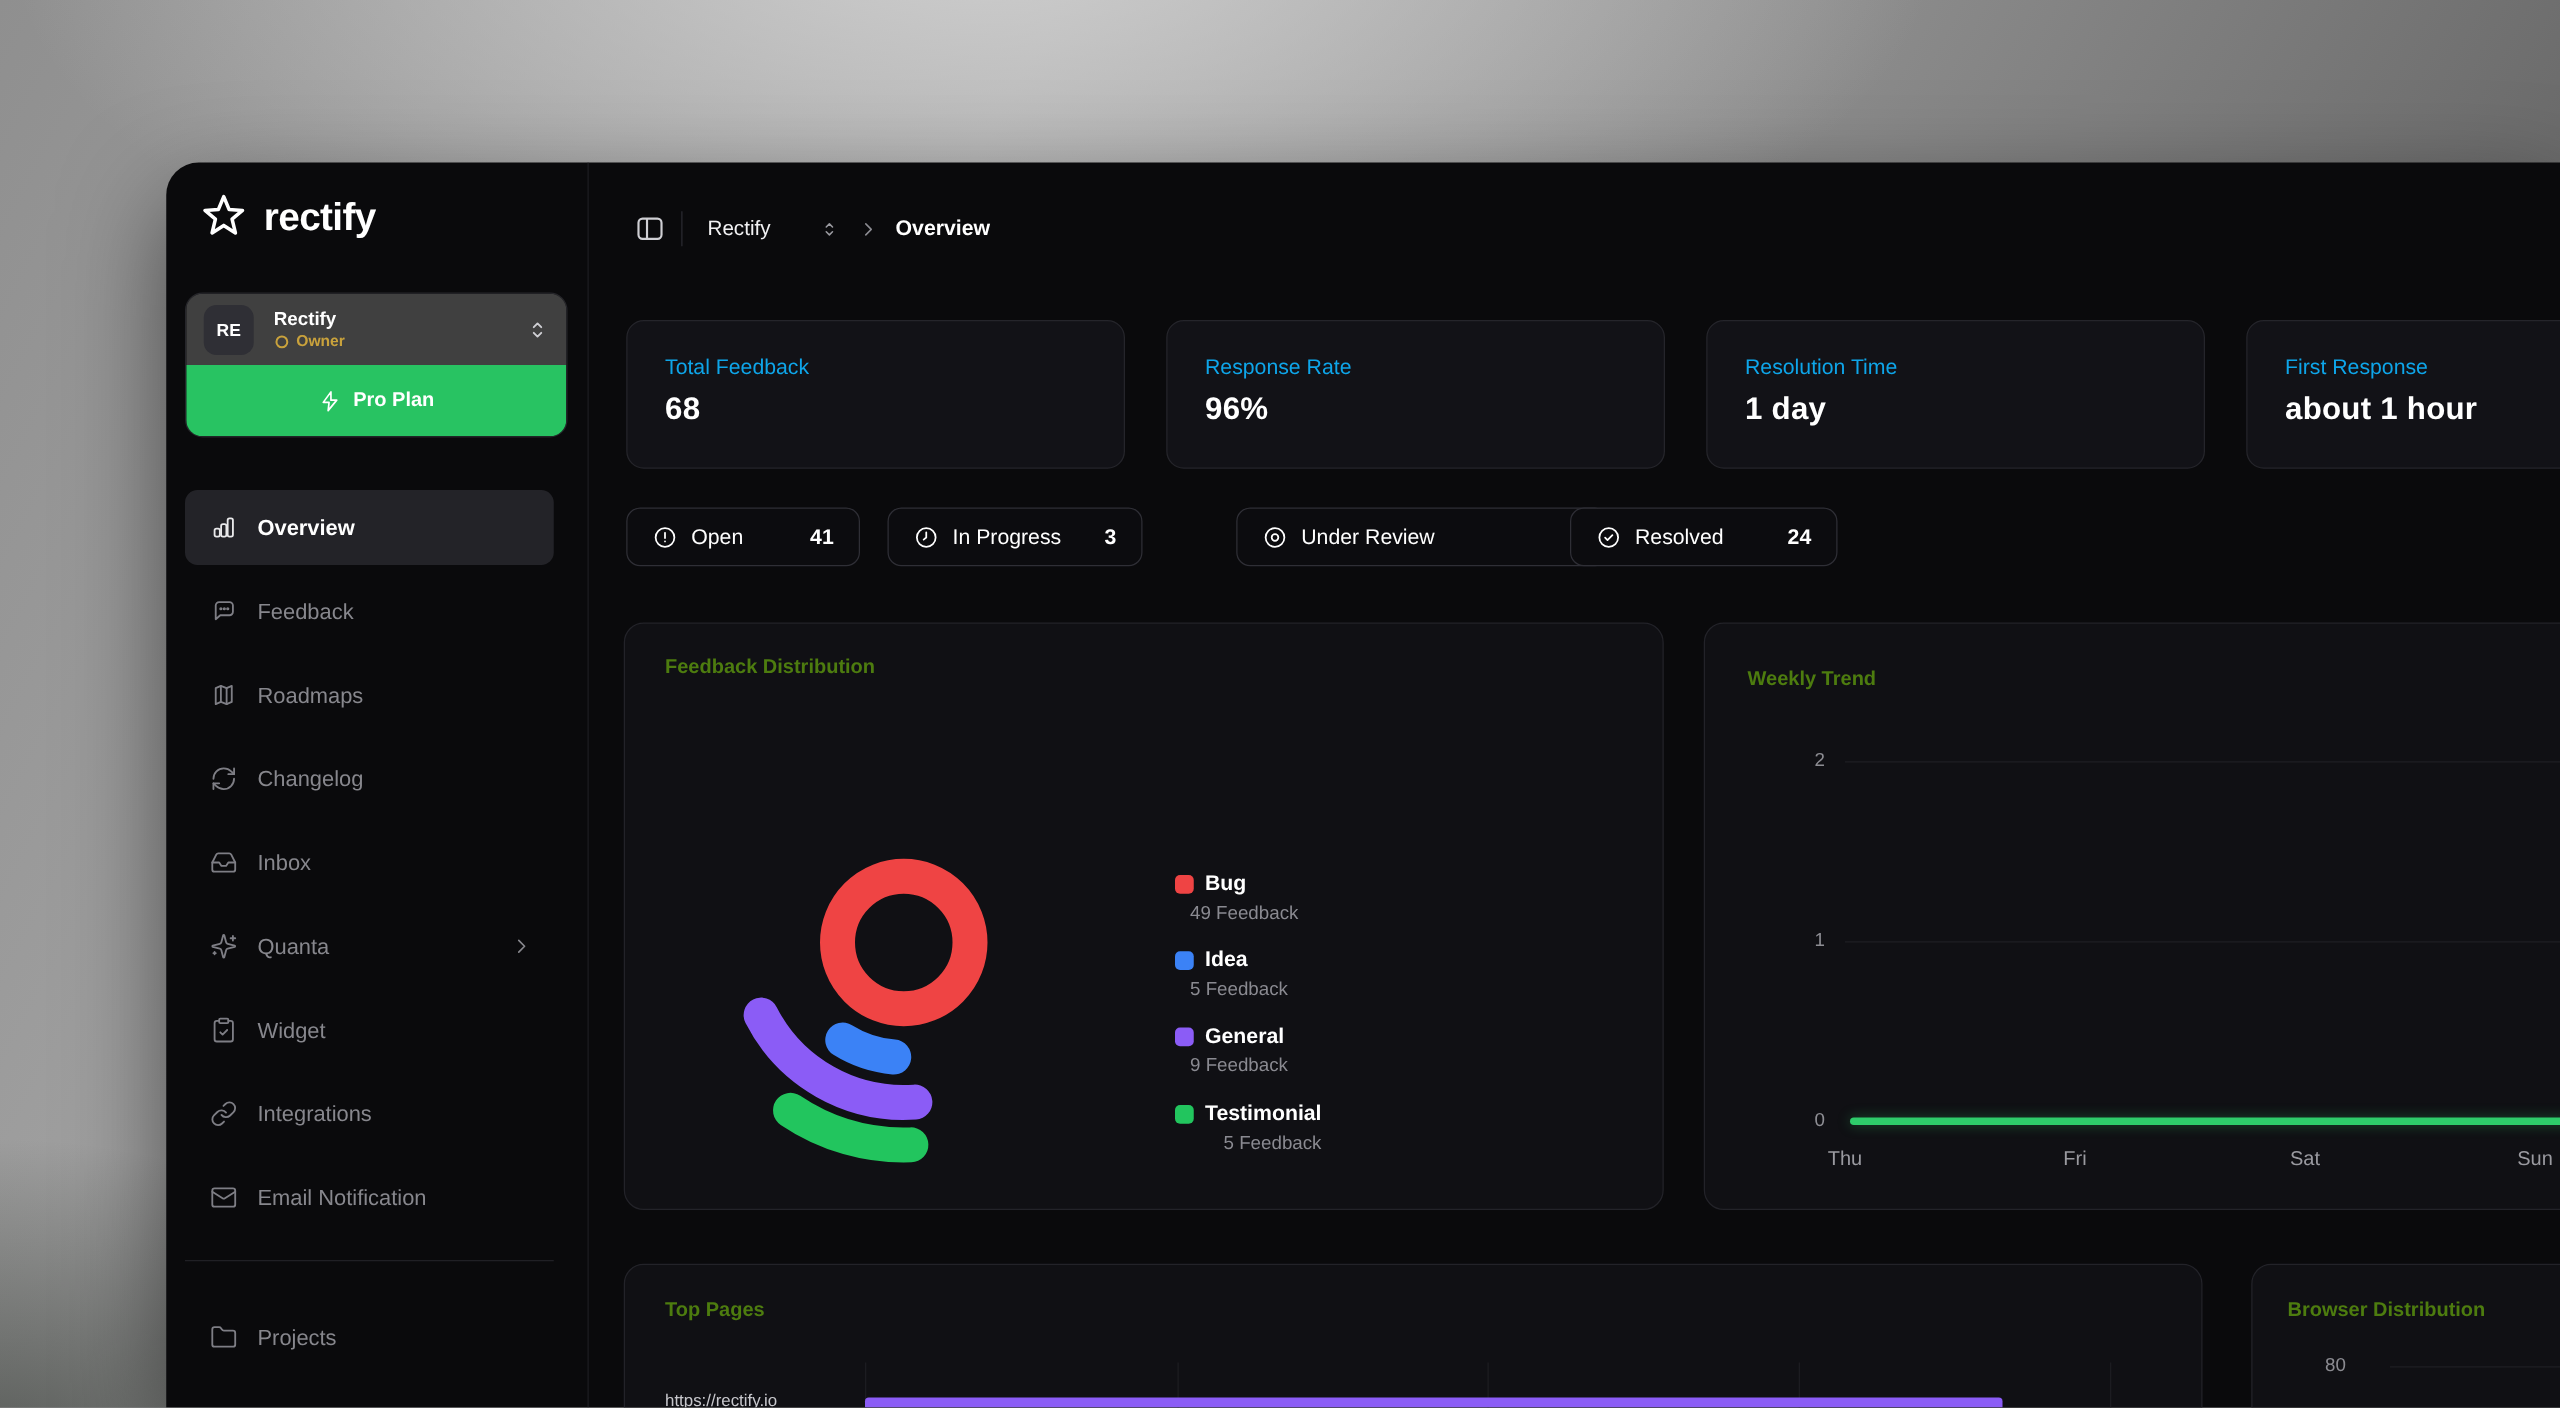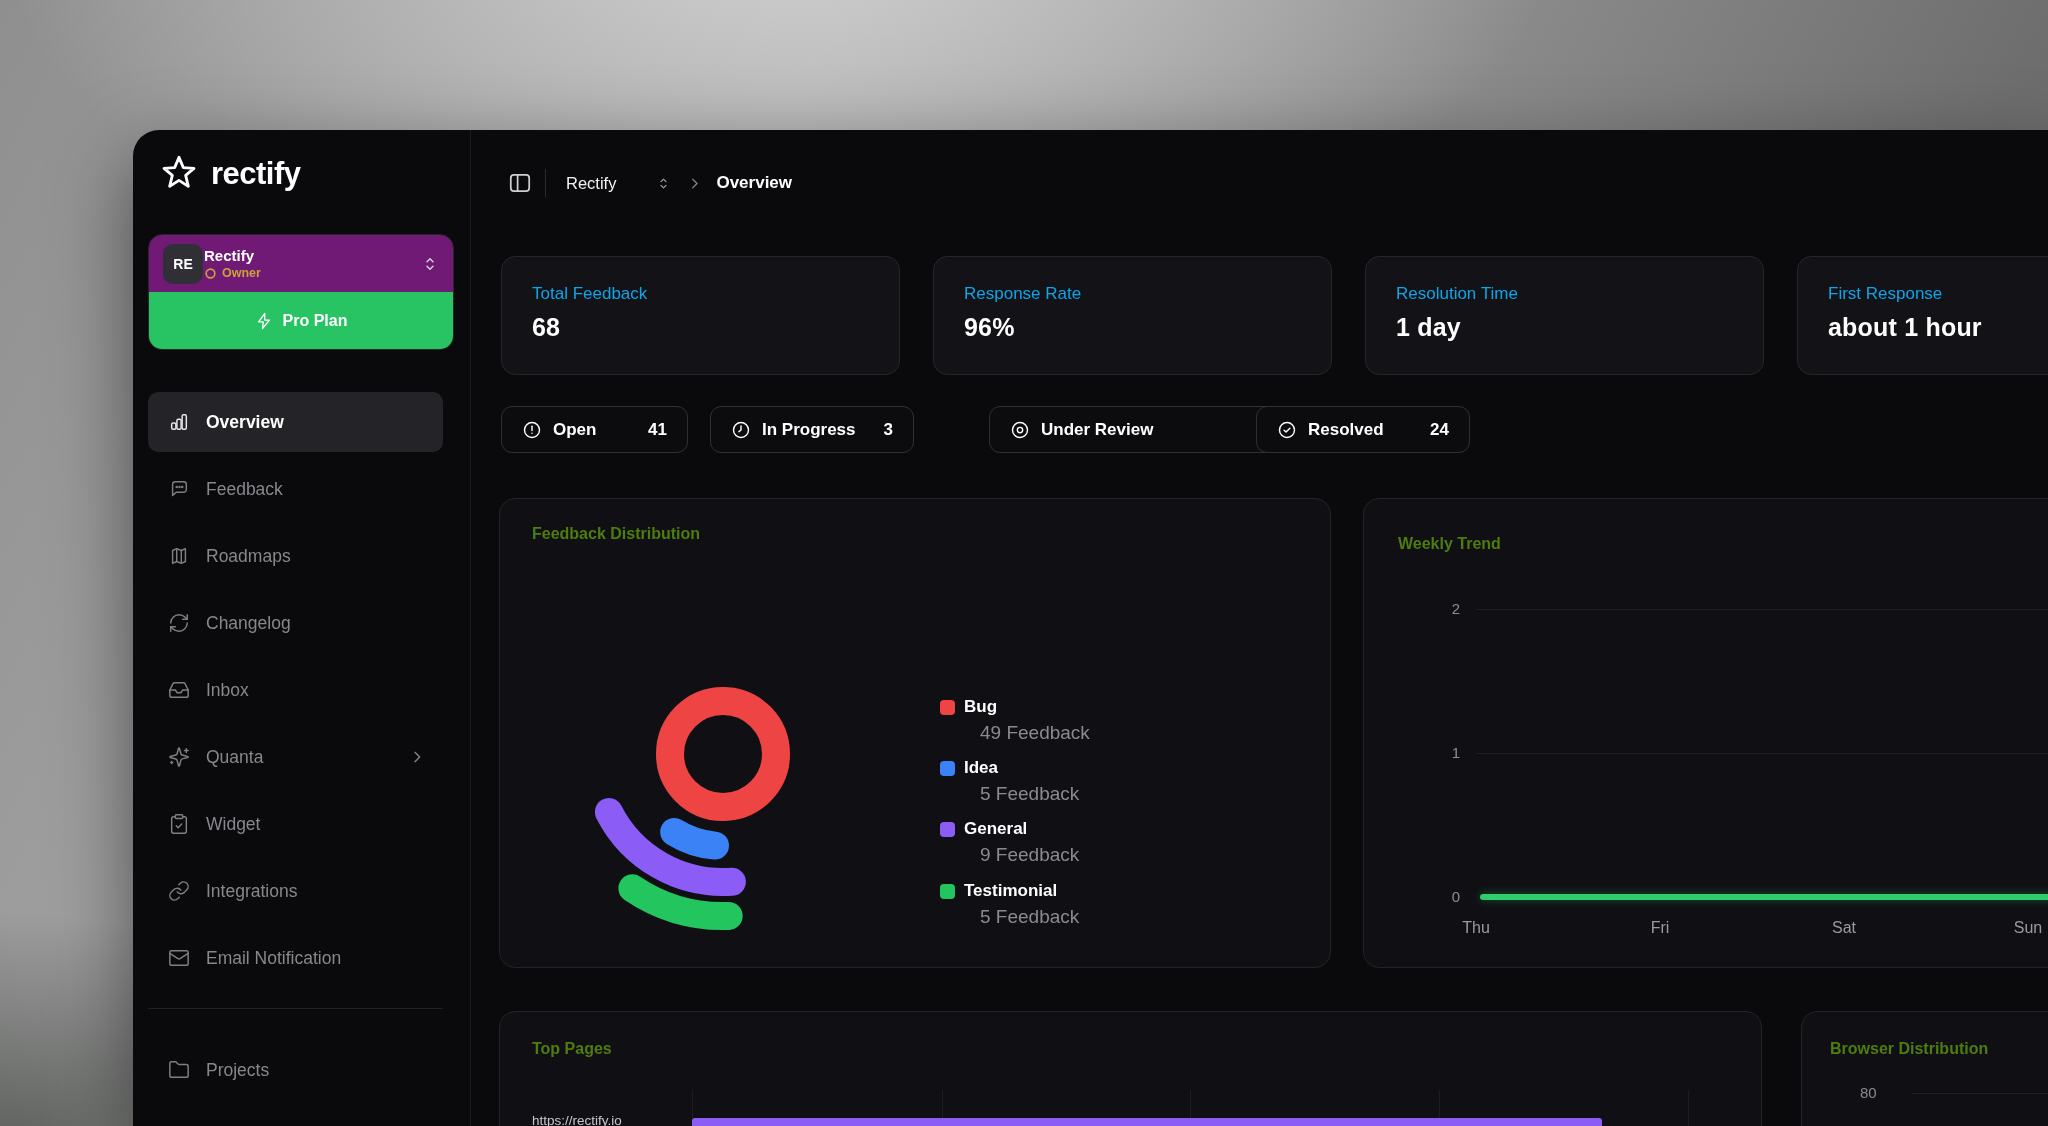--- a/index.html
+++ b/index.html
@@ -16,21 +16,21 @@
     background:#0a0a0c;border-top-left-radius:26px;overflow:hidden;
     box-shadow:0 30px 80px rgba(0,0,0,.5);
     color:#fff;
   }
   
   #sidebar{position:absolute;left:0;top:0;bottom:0;width:337px;border-right:1px solid #1d1d21;}
   .logo-row{position:absolute;left:24px;top:22px;display:flex;align-items:center;gap:10px;}
   .logo-mark{width:44px;height:44px;display:flex;align-items:center;justify-content:center;}
   .logo-text{font-size:31px;font-weight:600;letter-spacing:-.5px;color:#fff;}
   .ws-box{position:absolute;left:15px;top:104px;width:304px;border-radius:14px;overflow:hidden;border:1px solid #26262b;}
-  .ws-top{height:57px;background:#701a75;display:flex;align-items:center;padding:0 14px;gap:1px;}
+  .ws-top{height:57px;background:#404040;display:flex;align-items:center;padding:0 14px;gap:16px;}
   .ws-avatar{width:40px;height:40px;border-radius:10px;background:#2f2f35;display:flex;align-items:center;justify-content:center;font-weight:700;font-size:14px;color:#fff;}
   .ws-meta{flex:1;display:flex;flex-direction:column;gap:2px;}
   .ws-name{font-size:15px;font-weight:600;color:#fff;}
   .ws-role{display:flex;align-items:center;gap:5px;font-size:12.5px;font-weight:600;color:#c9a23c;}
   .pro-btn{height:57px;background:#28c362;display:flex;align-items:center;justify-content:center;gap:10px;font-size:16px;font-weight:600;color:#fff;cursor:pointer;}
   .nav-item{position:absolute;left:15px;width:295px;height:60px;border-radius:10px;display:flex;align-items:center;padding-left:19px;box-sizing:border-box;gap:15px;color:#87878d;font-size:17.5px;cursor:pointer;}
   .nav-item .nicon{width:24px;height:24px;display:flex;align-items:center;justify-content:center;color:#7e7e85;}
   .nav-item.active{background:#232328;color:#fff;font-weight:600;}
   .nav-item.active .nicon{color:#e8e8ea;}
   .nav-chev{margin-left:auto;margin-right:18px;color:#87878d;display:flex;}
@@ -42,30 +42,30 @@
   .tb-div{width:1px;height:28px;background:#2a2a30;margin:0 20px 0 12px;}
   .crumb-ws{font-size:16.5px;color:#f2f2f4;cursor:pointer;}
   .crumb-sort{margin-left:40px;color:#9a9aa0;display:flex;cursor:pointer;}
   .crumb-gt{margin-left:16px;color:#8b8b91;display:flex;}
   .crumb-page{margin-left:14px;font-size:17px;font-weight:700;color:#fff;}
   .stat-card{position:absolute;top:126px;width:399px;height:119px;box-sizing:border-box;background:#121217;border:1px solid #25252b;border-radius:14px;padding:27px 30px;}
   .stat-label{font-size:17px;color:#0ea5e9;}
   .stat-value{margin-top:9px;font-size:25px;font-weight:700;color:#fff;letter-spacing:.2px;}
   .pill{position:absolute;top:276px;height:47px;box-sizing:border-box;background:#0c0c0f;border:1px solid #2f2f36;border-radius:11px;display:flex;align-items:center;padding:0 20px;gap:11px;cursor:pointer;}
   .pill .picon{width:20px;height:20px;color:#fff;display:flex;}
-  .pill .plabel{font-size:17px;font-weight:700;color:#fff;}
+  .pill .plabel{font-size:17px;font-weight:400;color:#fff;}
   .pill .pcount{margin-left:auto;font-size:17px;font-weight:700;color:#fff;}
   .card{position:absolute;background:#101014;border:1px solid #232329;border-radius:16px;box-sizing:border-box;}
   .card-title{position:absolute;font-size:16px;font-weight:700;color:#4d7c0f;}
   
   .legend-row{position:absolute;left:440px;}
   .legend-sw{position:absolute;left:0;top:3px;width:15px;height:15px;border-radius:4px;}
   .sw0{background:#ef4444}.sw1{background:#3b82f6}.sw2{background:#8b5cf6}.sw3{background:#22c55e}
   .legend-name{margin-left:24px;font-size:17px;font-weight:700;color:#fff;}
-  .legend-sub{margin-left:40px;margin-top:5px;font-size:19px;color:#8a8a91;text-align:right;}
+  .legend-sub{margin-left:12px;margin-top:5px;font-size:15px;color:#8a8a91;text-align:right;}
   
   .wt-ytick{position:absolute;width:26px;text-align:right;font-size:15px;color:#8d8d93;}
   .wt-grid{position:absolute;left:112px;right:0;height:1px;background:#1e1e23;}
   .wt-zero{position:absolute;left:116px;right:0;height:6px;border-radius:3px;background:#2ecc6a;box-shadow:0 0 10px rgba(46,204,106,.35);}
   .wt-xtick{position:absolute;top:420px;transform:translateX(-50%);font-size:16px;color:#9a9aa0;}
   
   .tp-grid{position:absolute;top:78px;bottom:0;width:1px;background:#1c1c21;}
   .tp-bar{position:absolute;left:192px;top:106px;width:910px;height:30px;background:#8b5cf6;border-radius:3px;}
   .tp-url{position:absolute;left:32px;top:101px;font-size:13.5px;color:#c7c7cc;white-space:nowrap;}
   

